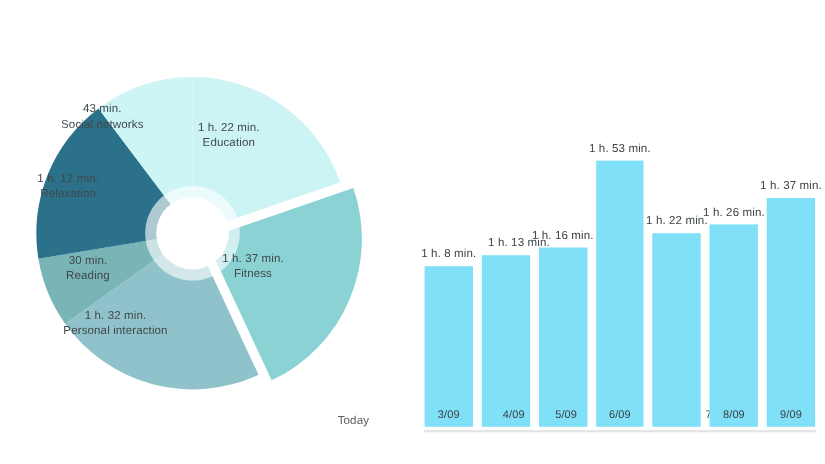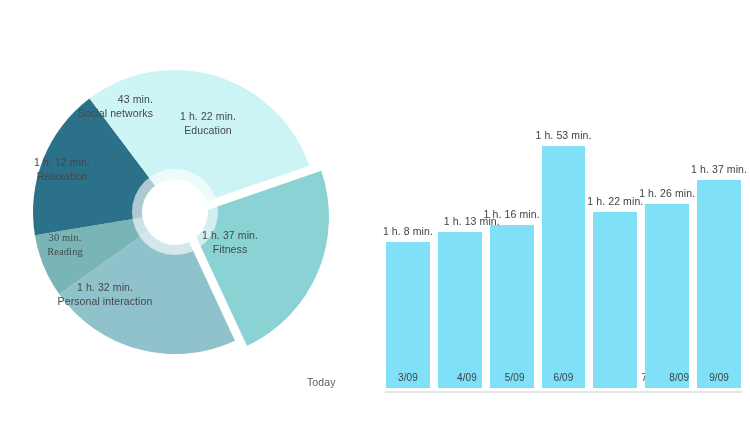--- a/index.html
+++ b/index.html
@@ -85,33 +85,33 @@
           <path d="M 175 212 L 59.25185300654532 294.2579264726604 A 142 142 0 0 1 34.90675305181034 235.19228663831032 Z" fill="#79b4b6"></path>
           <path d="M 175 212 L 34.90675305181034 235.19228663831032 A 142 142 0 0 1 89.54226671240914 98.59375757328442 Z" fill="#2a7189"></path>
           <path d="M 175 212 L 89.54226671240914 98.59375757328442 A 142 142 0 0 1 174.99999999999997 70 Z" fill="#cef5f5"></path>
         </g>
 
       <circle cx="175" cy="212" r="43" fill="rgba(255,255,255,0.62)"></circle>
       <circle cx="175" cy="212" r="33" fill="#ffffff"></circle>
     </svg>
 
     <div id="pie-labels">
-        <div class="pie-label" style="left: 33px; top: 93px; width: 120px; text-align: right;">
+        <div class="pie-label" style="left: 33px; top: 93px; width: 120px;">
           <span class="val">43 min.</span>
           <span class="cat">Social networks</span>
         </div>
         <div class="pie-label" style="left: 148px; top: 110px; width: 120px;">
           <span class="val">1 h. 22 min.</span>
           <span class="cat">Education</span>
         </div>
         <div class="pie-label" style="left: 2px; top: 156px; width: 120px;">
           <span class="val">1 h. 12 min.</span>
           <span class="cat">Relaxation</span>
         </div>
-        <div class="pie-label" style="left: 5px; top: 231px; width: 120px; font-family: Liberation Serif, serif;">
+        <div class="pie-label" style="left: 20px; top: 231px; width: 120px;">
           <span class="val">30 min.</span>
           <span class="cat">Reading</span>
         </div>
         <div class="pie-label" style="left: 170px; top: 229px; width: 120px;">
           <span class="val">1 h. 37 min.</span>
           <span class="cat">Fitness</span>
         </div>
         <div class="pie-label" style="left: 45px; top: 281px; width: 120px;">
           <span class="val">1 h. 32 min.</span>
           <span class="cat">Personal interaction</span>
@@ -133,21 +133,21 @@
         <div class="bar-value" style="left: 96.6429px; width: 80px; bottom: 201.761px;">1 h. 16 min.</div>
         <div class="bar-date" style="left: 106.643px; width: 66px;">5/09</div>
         <div class="bar" style="left: 166.571px; width: 43.8571px; height: 242px; background: rgb(127, 224, 247);"></div>
         <div class="bar-value" style="left: 148.5px; width: 80px; bottom: 281px;">1 h. 53 min.</div>
         <div class="bar-date" style="left: 158.5px; width: 60px;">6/09</div>
         <div class="bar" style="left: 218.429px; width: 43.8571px; height: 175.611px; background: rgb(127, 224, 247);"></div>
         <div class="bar-value" style="left: 200.357px; width: 80px; bottom: 214.611px;">1 h. 22 min.</div>
         <div class="bar-date" style="left: 210.357px; width: 60px; padding-left: 36px;">7/09</div>
         <div class="bar" style="left: 270.286px; width: 43.8571px; height: 184.177px; background: rgb(127, 224, 247);"></div>
         <div class="bar-value" style="left: 252.214px; width: 80px; bottom: 223.177px;">1 h. 26 min.</div>
-        <div class="bar-date" style="left: 262.214px; width: 60px; padding-left: 12px;">8/09</div>
+        <div class="bar-date" style="left: 262.214px; width: 60px;">8/09</div>
         <div class="bar" style="left: 322.143px; width: 43.8571px; height: 207.735px; background: rgb(127, 224, 247);"></div>
         <div class="bar-value" style="left: 304.071px; width: 80px; bottom: 246.735px;">1 h. 37 min.</div>
         <div class="bar-date" style="left: 314.071px; width: 60px;">9/09</div>
       </div>
     <div id="bar-axis" style="background: rgb(226, 228, 229);"></div>
   </div>
 
 </div>
 
 </body></html>

